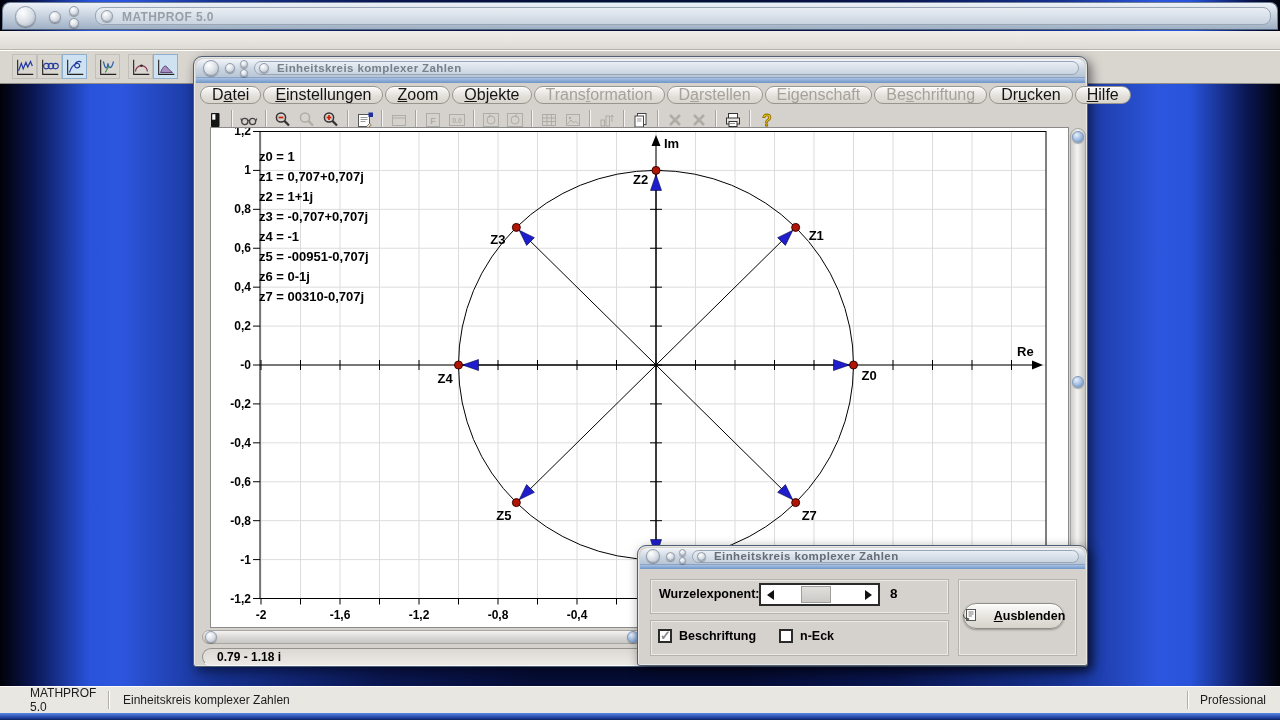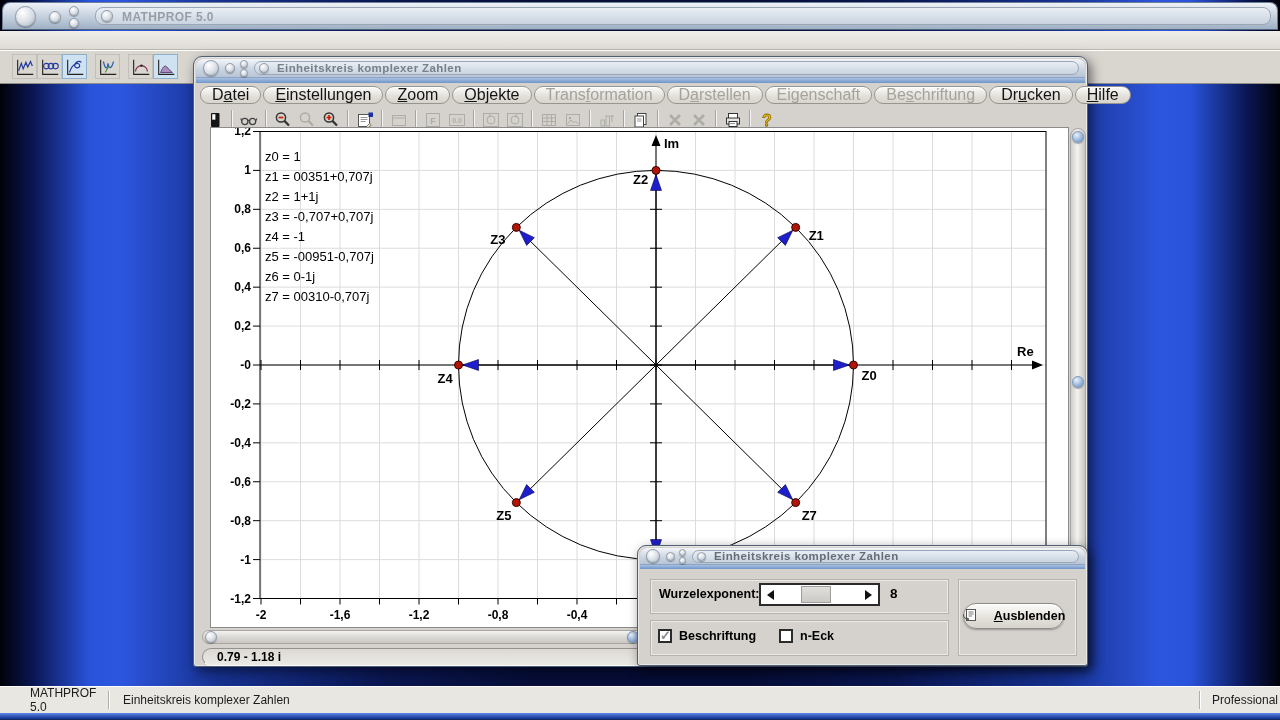--- a/index.html
+++ b/index.html
@@ -39,21 +39,21 @@
   .main-window .win-titlebar{height:19px}
   .main-window .win-bluestrip{top:21px;height:5px}
   .menubar{position:absolute;left:3px;top:27px;right:3px;height:22px;display:flex;align-items:center;padding-left:3px}
   .pill{height:18px;line-height:16px;padding:0 11px;margin-right:2px;border:1px solid #97958e;border-radius:9px;
     background:linear-gradient(#fbfbfa,#e2dfd9 60%,#d8d5cf);font-size:16px;color:#141414;box-shadow:inset 0 1px 0 #fff;white-space:nowrap}
   .pill.disabled{color:#a5a29b}
   .wtoolbar{position:absolute;left:3px;top:50px;right:3px;height:25px;display:flex;align-items:center;padding-left:6px}
   .tbtn{width:24px;height:22px;display:flex;align-items:center;justify-content:center}
   .tsep{width:0;height:19px;margin:0 4px;border-left:1px solid #a6a49f;border-right:1px solid #f4f3f1}
   .client{position:absolute;left:17px;top:71px;width:857px;height:499px;background:#fff;outline:1px solid #8b8b8b}
-  .eqline{position:absolute;left:54px;font-size:13px;font-weight:normal;color:#000;white-space:pre}
+  .eqline{position:absolute;left:48px;font-size:13px;font-weight:bold;color:#000;white-space:pre}
   .vscroll{position:absolute;left:876px;top:71px;width:16px;height:499px;border:1px solid #a8a6a2;border-radius:8px;
     background:linear-gradient(90deg,#cfcdc9,#f4f3f1 45%,#c6c4c0)}
   .hscroll{position:absolute;left:8px;top:573px;width:864px;height:14px;border:1px solid #a8a6a2;border-radius:7px;
     background:linear-gradient(#f4f3f1,#d9d7d3 55%,#c9c7c3)}
   .wstatusbar{position:absolute;left:8px;top:591px;width:879px;height:18px;border:1px solid;
     border-color:#94928d #fbfaf9 #fbfaf9 #94928d;border-radius:9px;background:linear-gradient(#dcd9d4,#eceae6);
     display:flex;align-items:center;padding-left:14px;font-size:12px;font-weight:bold;color:#000}
   svg text{font-family:"Liberation Sans",sans-serif}
   
   .dialog-window{left:637px;top:545px;width:451px;height:121px}
@@ -457,21 +457,21 @@
           <text x="40" y="241" font-size="12" font-weight="bold" fill="#000" text-anchor="end">-0</text>
           <text x="40" y="279.92" font-size="12" font-weight="bold" fill="#000" text-anchor="end">-0,2</text>
           <text x="40" y="318.84000000000003" font-size="12" font-weight="bold" fill="#000" text-anchor="end">-0,4</text>
           <text x="40" y="357.76" font-size="12" font-weight="bold" fill="#000" text-anchor="end">-0,6</text>
           <text x="40" y="396.68" font-size="12" font-weight="bold" fill="#000" text-anchor="end">-0,8</text>
           <text x="40" y="435.6" font-size="12" font-weight="bold" fill="#000" text-anchor="end">-1</text>
           <text x="40" y="474.52" font-size="12" font-weight="bold" fill="#000" text-anchor="end">-1,2</text>
         </svg>
       <div id="equations">
           <div class="eqline" style="top: 21px;">z0 = 1</div>
-          <div class="eqline" style="top: 41px;">z1 = 00351+0,707j</div>
+          <div class="eqline" style="top: 41px;">z1 = 0,707+0,707j</div>
           <div class="eqline" style="top: 61px;">z2 = 1+1j</div>
           <div class="eqline" style="top: 81px;">z3 = -0,707+0,707j</div>
           <div class="eqline" style="top: 101px;">z4 = -1</div>
           <div class="eqline" style="top: 121px;">z5 = -00951-0,707j</div>
           <div class="eqline" style="top: 141px;">z6 = 0-1j</div>
           <div class="eqline" style="top: 161px;">z7 = 00310-0,707j</div>
         </div>
     </div>
 
     <div class="vscroll">
@@ -531,16 +531,16 @@
           </svg></span>
       <span id="hidelabel"><u>A</u>usblenden</span>
     </div>
   </div>
 
   <div class="app-statusbar">
     <span style="width:108px;padding-left:30px">MATHPROF 5.0</span>
     <span class="sbdiv"></span>
     <span style="flex:1;padding-left:14px">Einheitskreis komplexer Zahlen</span>
     <span class="sbdiv"></span>
-    <span style="width:80px;padding-left:12px">Professional</span>
+    <span style="width:92px;padding-left:12px">Professional</span>
   </div>
   <div class="bottom-strip"></div>
 </div>
 
 </body></html>

